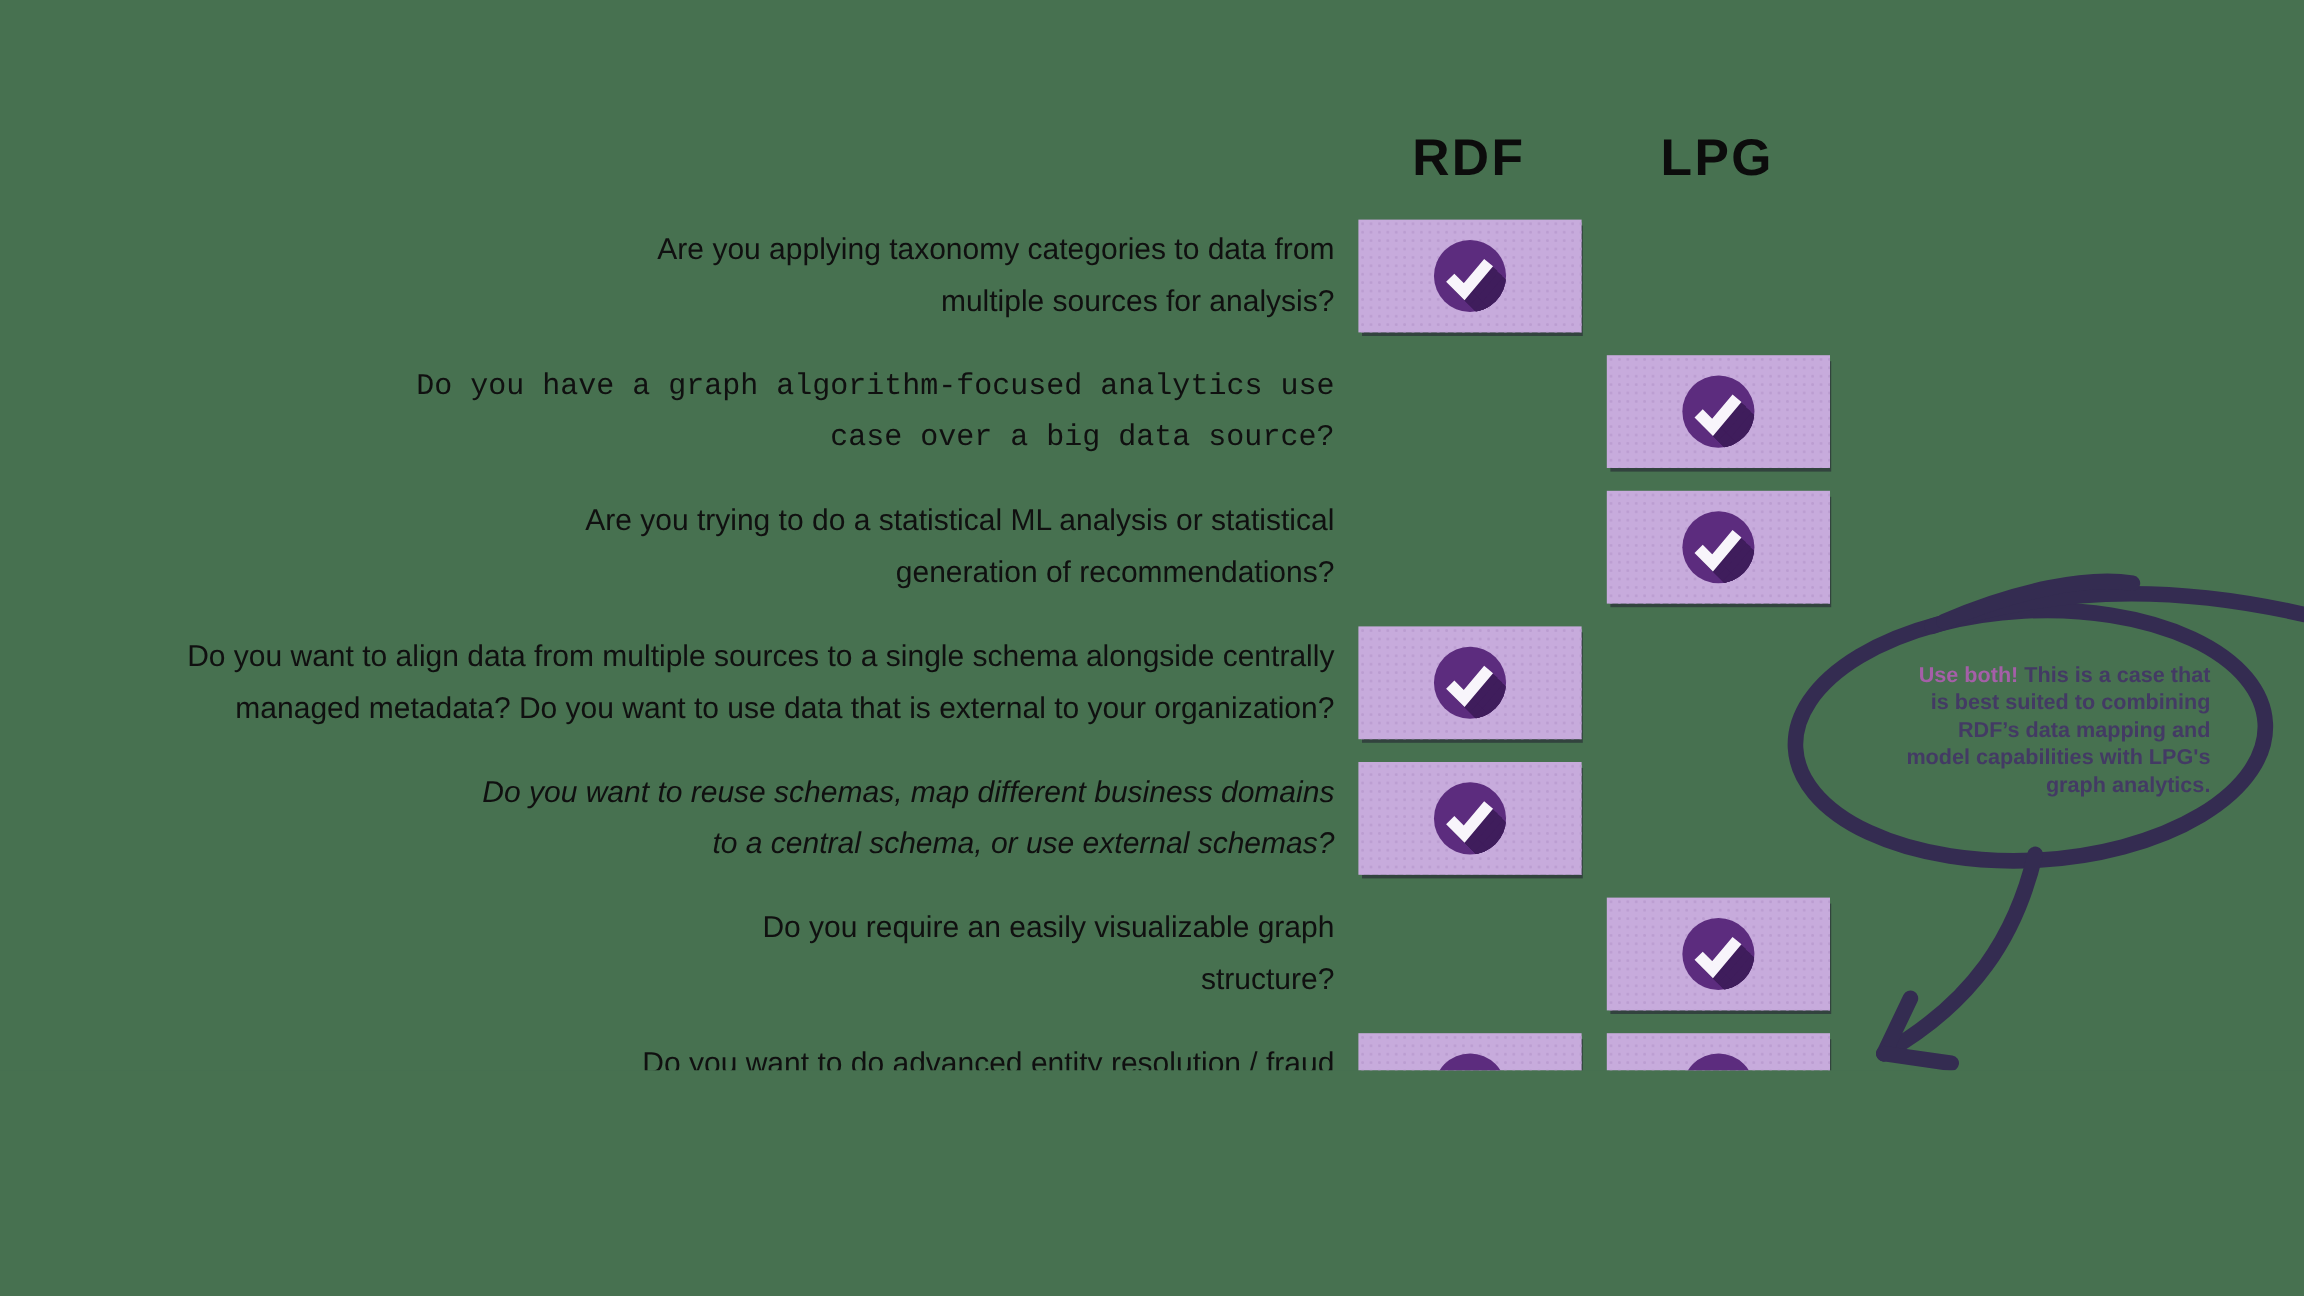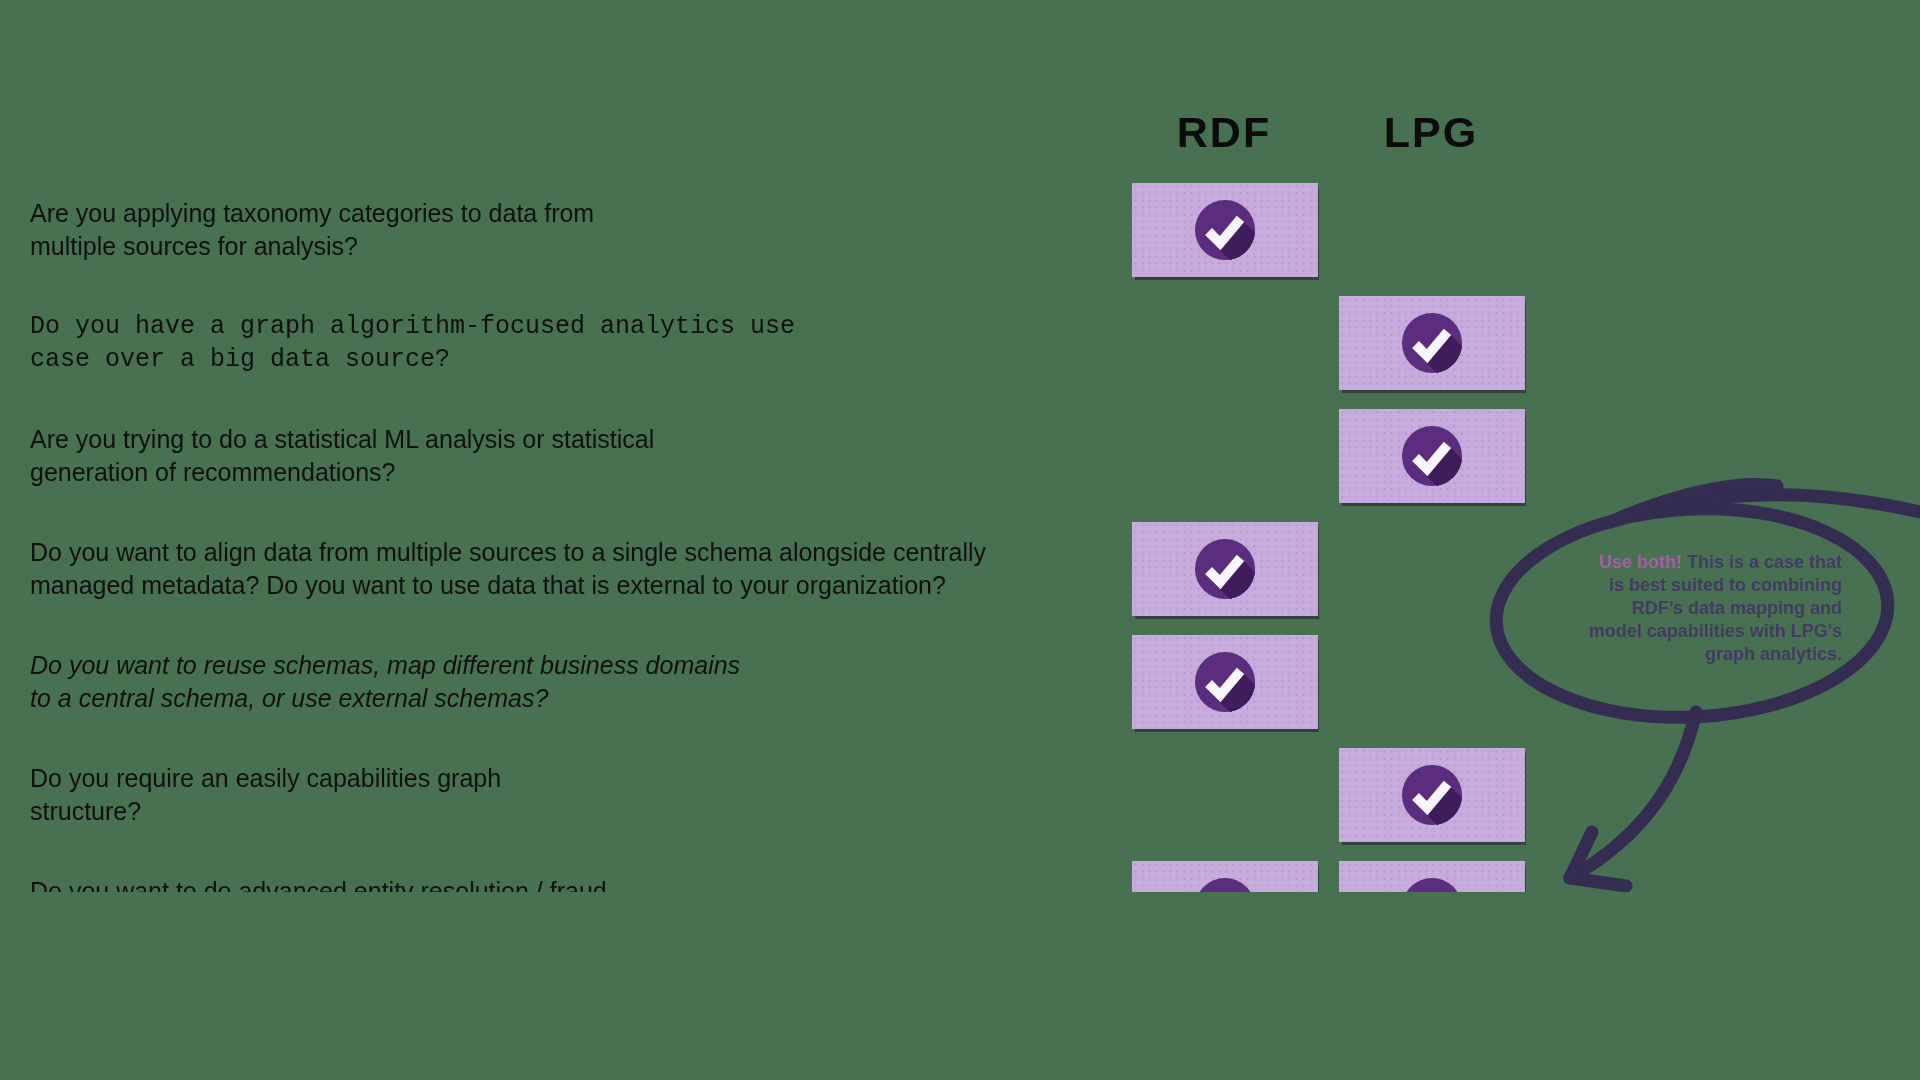--- a/index.html
+++ b/index.html
@@ -15,21 +15,21 @@
     position:absolute;top:108px;transform:translateX(-50%);
     font-size:43px;font-weight:800;letter-spacing:2px;color:#0c0c0c;
     font-family:"Liberation Sans",sans-serif;
   }
   #hdr-rdf{left:1224px;}
   #hdr-lpg{left:1431px;}
 
   .row{position:absolute;left:0;width:1920px;height:94px;}
   .question{
     position:absolute;left:30px;right:808px;top:50%;transform:translateY(-50%);
-    text-align:left;font-size:25px;line-height:33px;font-weight:400;
+    text-align:right;font-size:25px;line-height:43px;font-weight:400;
     color:var(--text);white-space:pre-line;
   }
   .cell{
     position:absolute;top:0;height:94px;background:var(--box);
     background-image:radial-gradient(var(--boxdot) 1px, transparent 1.3px);
     background-size:7px 7px;
     box-shadow:2px 4px 0 -1px rgba(25,12,40,0.45);
     display:flex;align-items:center;justify-content:center;
   }
   .cell.rdf{left:1132px;width:186px;}
@@ -188,21 +188,21 @@
               <use href="#chk" x="40" y="40"></use>
           <use href="#chk" x="44" y="44"></use>
         </g>
         <use href="#chk" class="c-mark"></use>
       </svg>
     </div>
 
   </div>
 
   <div class="row" style="top: 748px;">
-    <div class="question">Do you require an easily capabilities graph
+    <div class="question">Do you require an easily visualizable graph
 structure?</div>
 
     <div class="cell lpg">
       <svg class="check" viewBox="0 0 64 64">
         <circle class="c-circle" cx="32" cy="32" r="31"></circle>
         <g class="c-shadow" clip-path="url(#ccl)">
           <use href="#chk" x="4" y="4"></use>
               <use href="#chk" x="8" y="8"></use>
           <use href="#chk" x="12" y="12"></use>
               <use href="#chk" x="16" y="16"></use>

